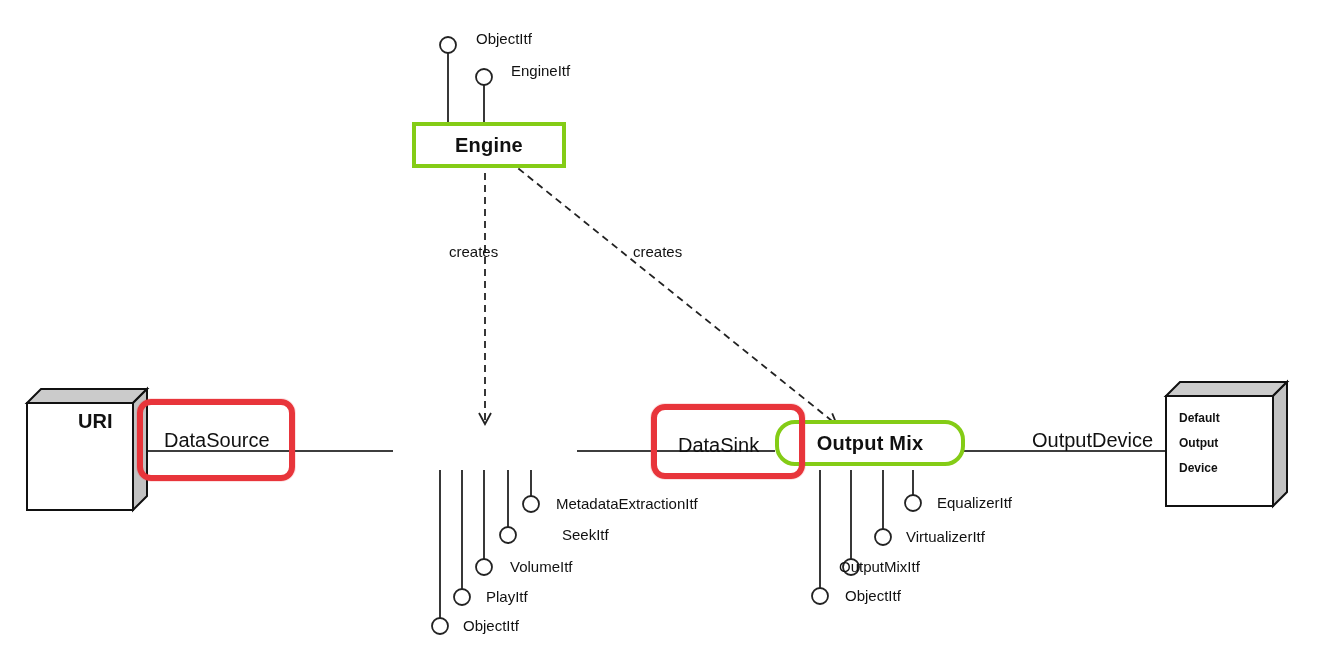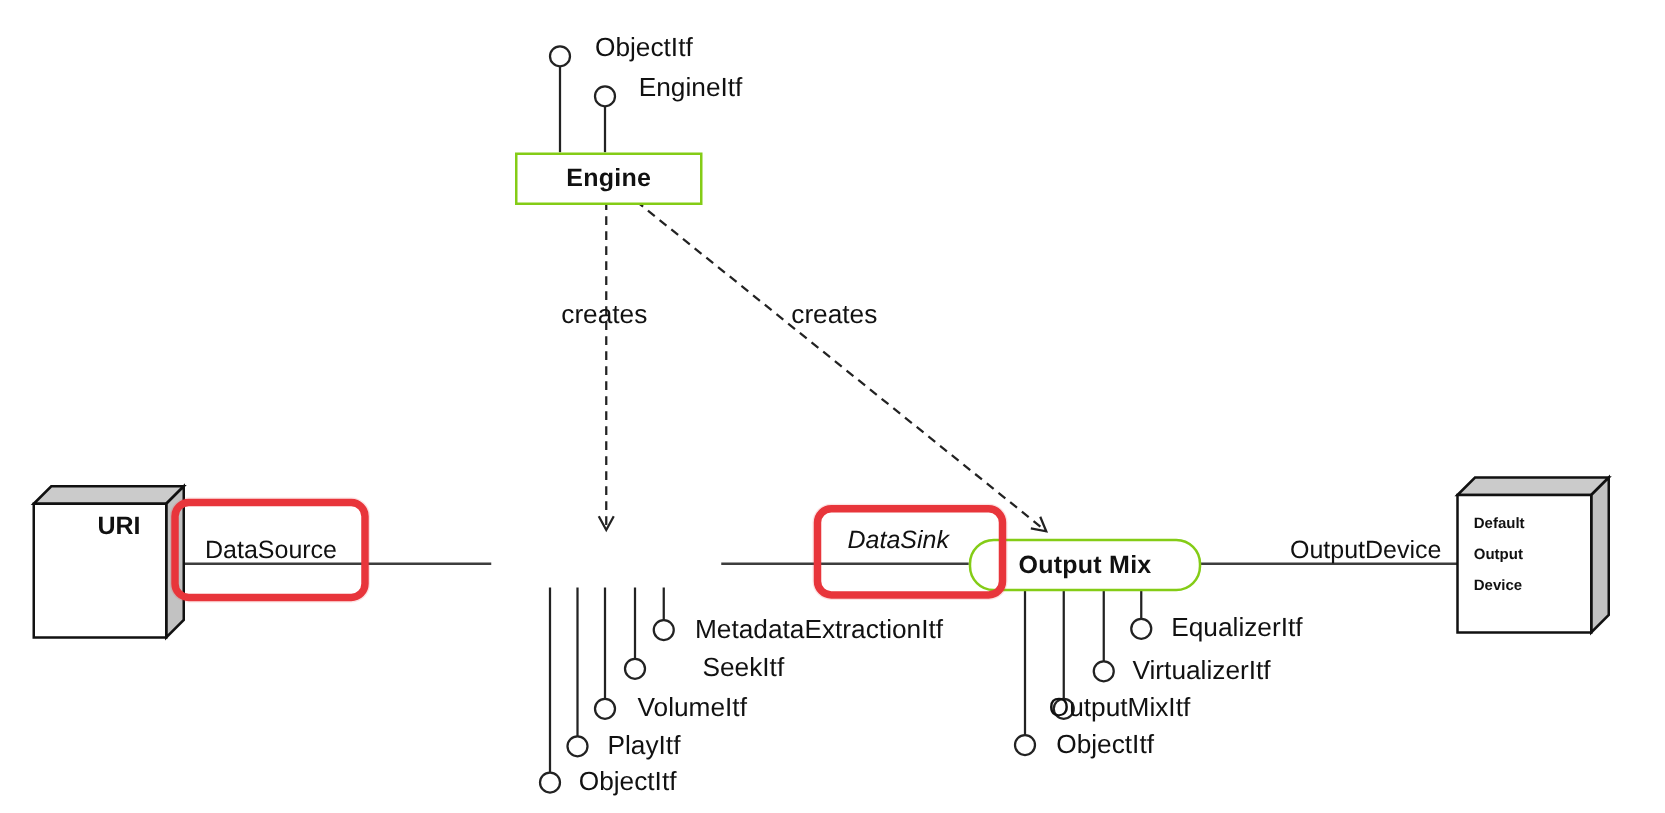--- a/index.html
+++ b/index.html
@@ -7,27 +7,27 @@
     position:relative;
     width:1332px;height:650px;
     background:#ffffff;
     font-family:"Liberation Sans", sans-serif;
     color:#111111;
     overflow:hidden;
   }
   svg.wires{position:absolute;left:0;top:0;z-index:1;}
   .node-box{
     position:absolute;z-index:2;
-    background:#ffffff;border:2px solid #84cc16;
+    background:#ffffff;border:4px solid #84cc16;
     display:flex;align-items:center;justify-content:center;
     font-weight:bold;font-size:20px;letter-spacing:0.2px;
   }
   .lbl{
     position:absolute;z-index:2;
-    font-size:21px;line-height:20px;white-space:nowrap;
+    font-size:15px;line-height:20px;white-space:nowrap;
   }
   .edge-lbl{font-size:20px;line-height:20px;}
   .face-lbl{
     position:absolute;z-index:3;font-weight:bold;white-space:pre-line;
   }
   .uri-lbl{font-size:20px;line-height:22px;margin-left:40px;}
   .dod-lbl{font-size:12px;line-height:25px;}
   .highlight{
     position:absolute;z-index:5;
     border:6px solid #e8353b;border-radius:14px;
@@ -100,38 +100,38 @@
       <polygon points="1273,396 1287,382 1287,492 1273,506" fill="#c2c2c2"></polygon>
       <rect x="1166" y="396" width="107" height="110" fill="#ffffff"></rect>
     </g>
   </svg>
 
   <div class="node-box" style="left:412px;top:122px;width:146px;height:38px;">
     <span>Engine</span>
   </div>
 
 
-  <div class="node-box" style="left:775px;top:431px;width:182px;height:38px;border-radius:20px;">
+  <div class="node-box" style="left:775px;top:420px;width:182px;height:38px;border-radius:20px;">
     <span>Output Mix</span>
   </div>
 
   <div class="face-lbl uri-lbl" style="left:38px;top:410px;">URI</div>
 
   <div class="face-lbl dod-lbl" style="left:1179px;top:406px;">Default
 Output
 Device</div>
 
   <div class="lbl" style="left:476px;top:29px;">ObjectItf</div>
   <div class="lbl" style="left:511px;top:61px;">EngineItf</div>
 
   <div class="lbl" style="left:449px;top:242px;">creates</div>
   <div class="lbl" style="left:633px;top:242px;">creates</div>
 
   <div class="lbl edge-lbl" style="left:164px;top:430px;text-align:center;">DataSource</div>
-  <div class="lbl edge-lbl" style="left:678px;top:422px;font-style:italic;">DataSink</div>
+  <div class="lbl edge-lbl" style="left:678px;top:435px;">DataSink</div>
   <div class="lbl edge-lbl" style="left:1032px;top:430px;">OutputDevice</div>
 
   <div class="lbl" style="left:463px;top:616px;">ObjectItf</div>
   <div class="lbl" style="left:486px;top:587px;">PlayItf</div>
   <div class="lbl" style="left:510px;top:557px;">VolumeItf</div>
   <div class="lbl" style="left:532px;top:525px;margin-left:30px;">SeekItf</div>
   <div class="lbl" style="left:556px;top:494px;">MetadataExtractionItf</div>
 
   <div class="lbl" style="left:845px;top:586px;">ObjectItf</div>
   <div class="lbl" style="left:839px;top:557px;">OutputMixItf</div>

